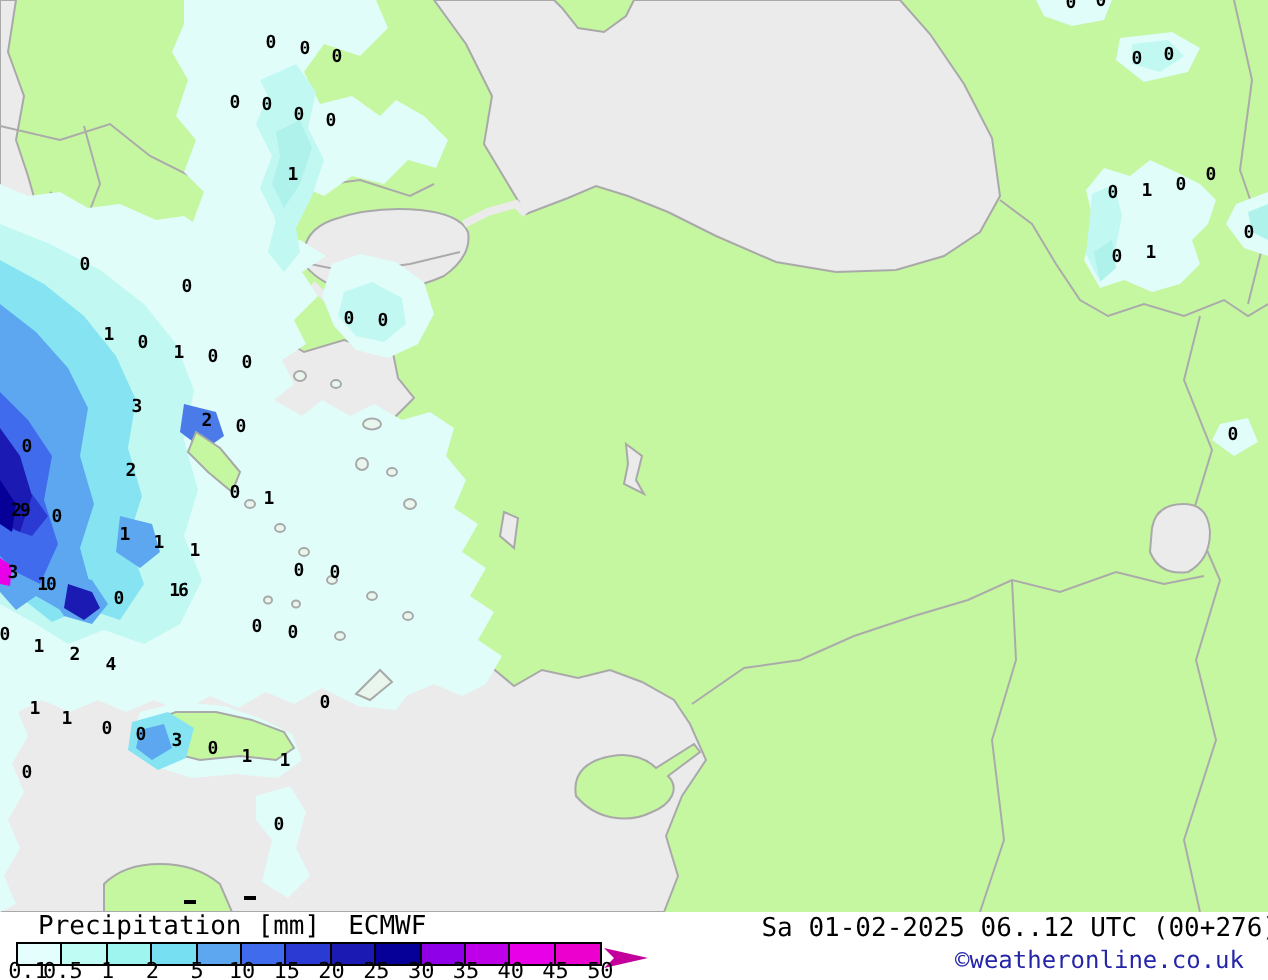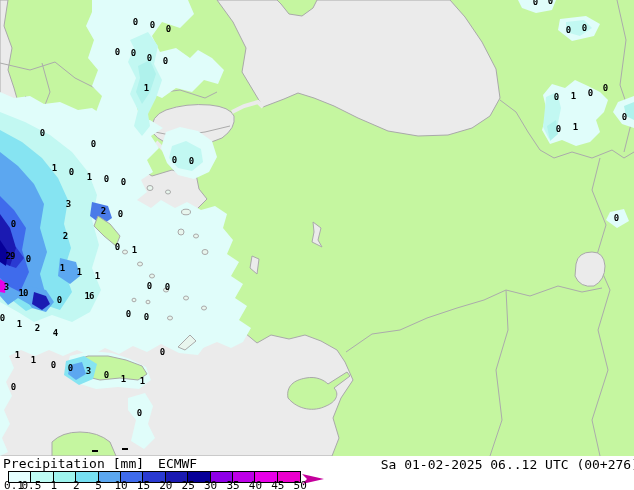--- a/index.html
+++ b/index.html
@@ -4,21 +4,21 @@
 <style>
   html,body{margin:0;padding:0;background:#ffffff;}
   #app{position:relative;width:634px;height:490px;overflow:hidden;background:#fff;
        font-family:"DejaVu Sans Mono","Liberation Mono",monospace;}
   #mapwrap{position:absolute;left:0;top:0;width:634px;height:456px;}
   #mapwrap svg{display:block;}
   #stations{position:absolute;left:0;top:0;width:634px;height:456px;pointer-events:none;}
   .station{position:absolute;transform:translate(-50%,-55%);font-size:9px;font-weight:700;
            color:#000;line-height:1;letter-spacing:-1px;white-space:nowrap;}
   #legend{position:absolute;left:0;top:456px;width:634px;height:34px;background:#fff;}
-  #legtitle{position:absolute;left:3px;top:0;font-size:13px;color:#000;white-space:pre;}
+  #legtitle{position:absolute;left:19px;top:0;font-size:13px;color:#000;white-space:pre;}
   #legtitle .units{margin-left:8px;}
   #legtitle .model{margin-left:14px;}
   #bar{position:absolute;left:8px;top:15px;height:10px;display:flex;border:1px solid #000;}
   .seg{width:22.4px;height:10px;box-sizing:border-box;border-right:1px solid #000;}
   .seg:last-child{border-right:none;}
   #arrowbox{position:absolute;left:302px;top:14px;width:28px;height:12px;}
   .tick{position:absolute;top:23px;transform:translateX(-50%);font-size:11px;color:#000;}
   #datetime{position:absolute;right:-5px;top:1px;font-size:13px;color:#000;white-space:pre;}
   #copyright{position:absolute;right:12px;top:17px;font-size:12px;}
 </style>
@@ -244,14 +244,15 @@
         <span class="tick" style="left: 143.4px;">15</span>
         <span class="tick" style="left: 165.8px;">20</span>
         <span class="tick" style="left: 188.2px;">25</span>
         <span class="tick" style="left: 210.6px;">30</span>
         <span class="tick" style="left: 233px;">35</span>
         <span class="tick" style="left: 255.4px;">40</span>
         <span class="tick" style="left: 277.8px;">45</span>
         <span class="tick" style="left: 300.2px;">50</span>
       </div>
     <div id="datetime">Sa 01-02-2025 06..12 UTC (00+276)</div>
+    <div id="copyright" style="color: rgb(37, 37, 168);">©weatheronline.co.uk</div>
   </div>
 </div>
 
 </body></html>

